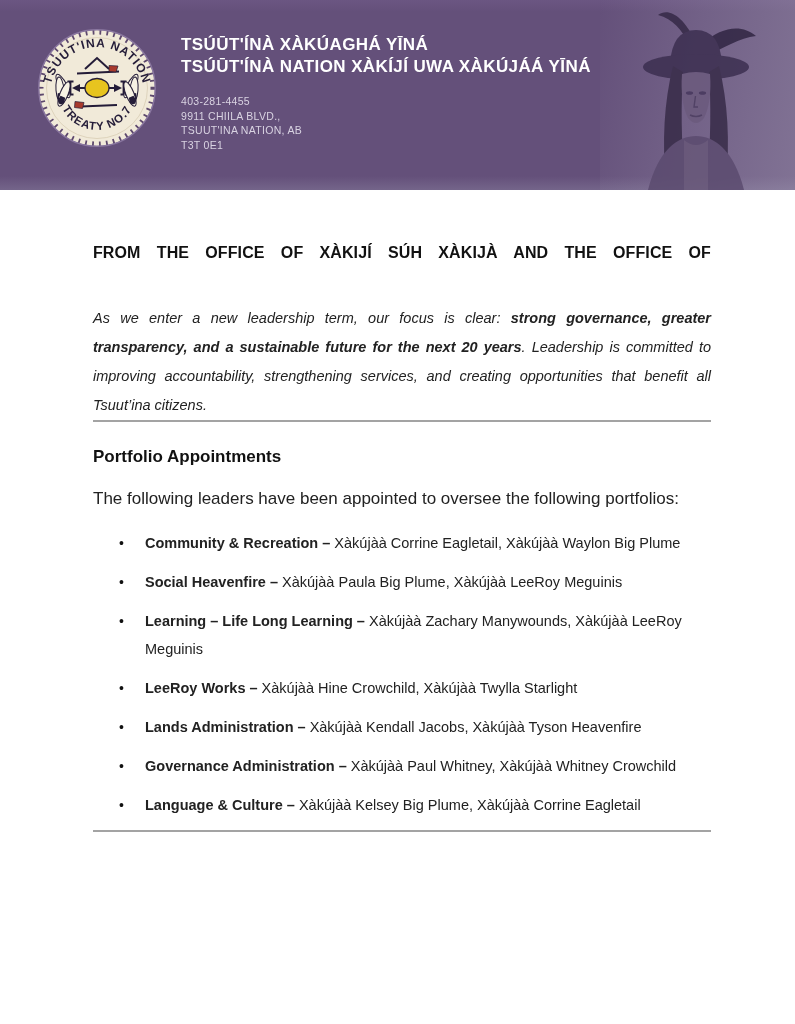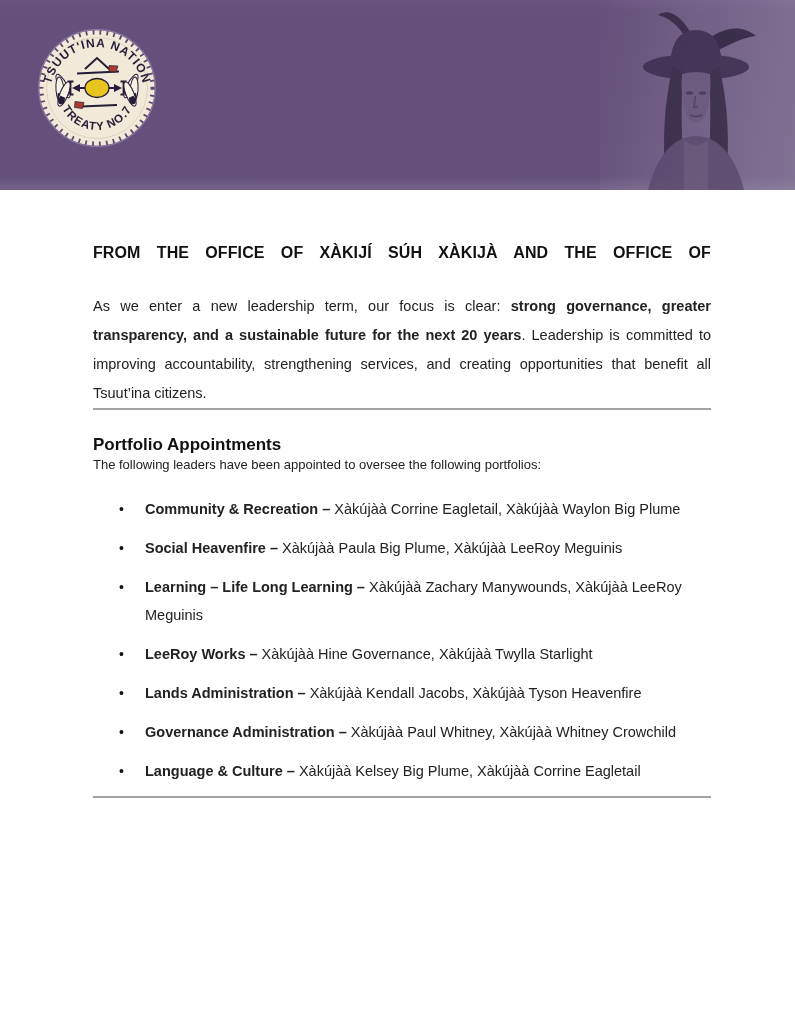--- a/index.html
+++ b/index.html
@@ -30,27 +30,27 @@
     background:linear-gradient(100deg, rgba(150,140,168,0) 0%, rgba(150,140,168,0.28) 45%, rgba(164,156,180,0.45) 100%);
   }
   .portrait svg { display:block; width:195px; height:190px; }
 
   
   .content { padding:48px 84px 0 93px; }
   h1.doc-title { font-size:16px; line-height:30px; color:#111; letter-spacing:0.1px; }
   .h-line1 { display:block; text-align:justify; text-align-last:justify; }
   .h-line2 { display:block; }
   p.intro {
-    margin-top:24px; font-size:14.5px; line-height:29px;
+    margin-top:36px; font-style:italic; font-size:14.5px; line-height:29px;
     text-align:justify; color:#222;
   }
   hr.rule { border:none; border-top:2px solid #a3a3a3; margin:0; }
   .rule-1 { margin-top:26px; }
   h2.section-title { margin-top:25px; font-size:17px; color:#111; }
-  p.section-intro { font-size:13px; line-height:20px; color:#222; }
+  p.section-intro { margin-top:22px; font-size:17px; line-height:20px; color:#222; }
   ul.portfolio-list { list-style:none; margin-top:20px; }
   ul.portfolio-list li {
     position:relative; padding-left:52px; font-size:14.5px; line-height:28px;
     margin-bottom:11px; color:#222;
   }
   ul.portfolio-list .bullet { position:absolute; left:26px; top:0; font-size:14px; color:#111; }
   .rule-2 { margin-top:28px; }
   strong { font-weight:700; }
 </style>
 </head>
@@ -139,20 +139,32 @@
               <path d="M93.5 70 q3.5 6 7 0 l-1 -5 h-5 z" fill="#241c38"></path>
             </g>
             <g transform="rotate(-22 93 66)">
               <ellipse cx="93" cy="66" rx="4" ry="13" fill="#f7f2e4" stroke="#241c38" stroke-width="1"></ellipse>
               <path d="M89.5 74 q3.5 6 7 0 l-1 -5 h-5 z" fill="#241c38"></path>
             </g>
           </g>
         </svg>
       </div>
 
+      <div class="banner-text">
+        <div class="banner-title">
+          <div>TSÚŪT'ÍNÀ XÀKÚAGHÁ YĪNÁ</div>
+          <div>TSÚŪT'ÍNÀ NATION XÀKÍJÍ UWA XÀKÚJÁÁ YĪNÁ</div>
+        </div>
+        <div class="banner-contact">
+          <div>403-281-4455</div>
+          <div>9911 CHIILA BLVD.,</div>
+          <div>TSUUT'INA NATION, AB</div>
+          <div>T3T 0E1</div>
+        </div>
+      </div>
     </div>
   </header>
 
   <main class="content">
 
     <h1 class="doc-title">
       <span class="h-line1">FROM THE OFFICE OF XÀKIJÍ SÚH XÀKIJÀ AND THE OFFICE OF</span>
     </h1>
 
     <p class="intro"><span>As we enter a new leadership term, our focus is clear: </span><strong>strong governance, greater transparency, and a sustainable future for the next 20 years</strong><span>. Leadership is committed to improving accountability, strengthening services, and creating opportunities that benefit all Tsuut’ina citizens.</span></p>
@@ -160,21 +172,21 @@
     <hr class="rule rule-1">
 
     <h2 class="section-title">Portfolio Appointments</h2>
 
     <p class="section-intro">The following leaders have been appointed to oversee the following portfolios:</p>
 
     <ul class="portfolio-list">
       <li><span class="bullet">•</span><strong><span>Community &amp; Recreation</span><span> – </span></strong><span>Xàkújàà Corrine Eagletail, Xàkújàà Waylon Big Plume</span></li>
       <li><span class="bullet">•</span><strong><span>Social Heavenfire</span><span> – </span></strong><span>Xàkújàà Paula Big Plume, Xàkújàà LeeRoy Meguinis</span></li>
       <li><span class="bullet">•</span><strong><span>Learning – Life Long Learning</span><span> – </span></strong><span>Xàkújàà Zachary Manywounds, Xàkújàà LeeRoy Meguinis</span></li>
-      <li><span class="bullet">•</span><strong><span>LeeRoy Works</span><span> – </span></strong><span>Xàkújàà Hine Governance, Xàkújàà Twylla Starlight</span></li>
+      <li><span class="bullet">•</span><strong><span>LeeRoy Works</span><span> – </span></strong><span>Xàkújàà Hine Crowchild, Xàkújàà Twylla Starlight</span></li>
       <li><span class="bullet">•</span><strong><span>Lands Administration</span><span> – </span></strong><span>Xàkújàà Kendall Jacobs, Xàkújàà Tyson Heavenfire</span></li>
       <li><span class="bullet">•</span><strong><span>Governance Administration</span><span> – </span></strong><span>Xàkújàà Paul Whitney, Xàkújàà Whitney Crowchild</span></li>
       <li><span class="bullet">•</span><strong><span>Language &amp; Culture</span><span> – </span></strong><span>Xàkújàà Kelsey Big Plume, Xàkújàà Corrine Eagletail</span></li>
     </ul>
 
     <hr class="rule rule-2">
 
   </main>
 </div>
 

